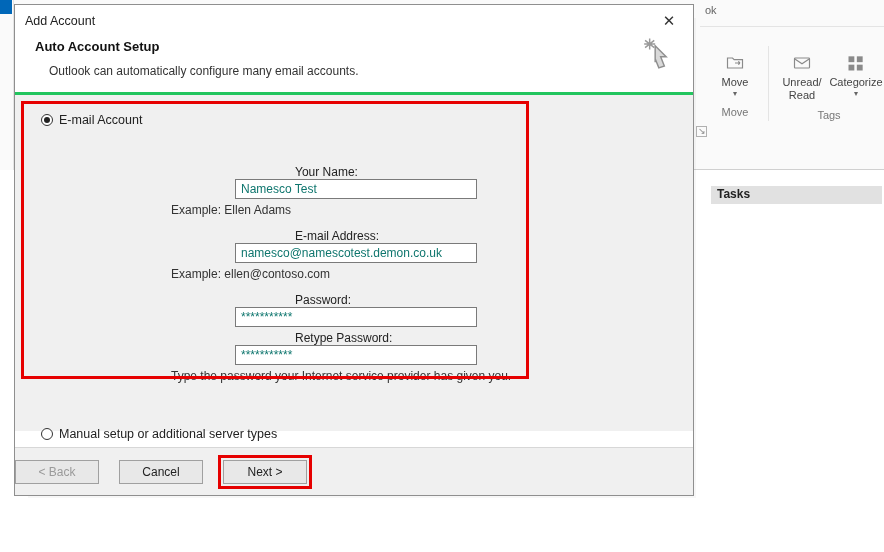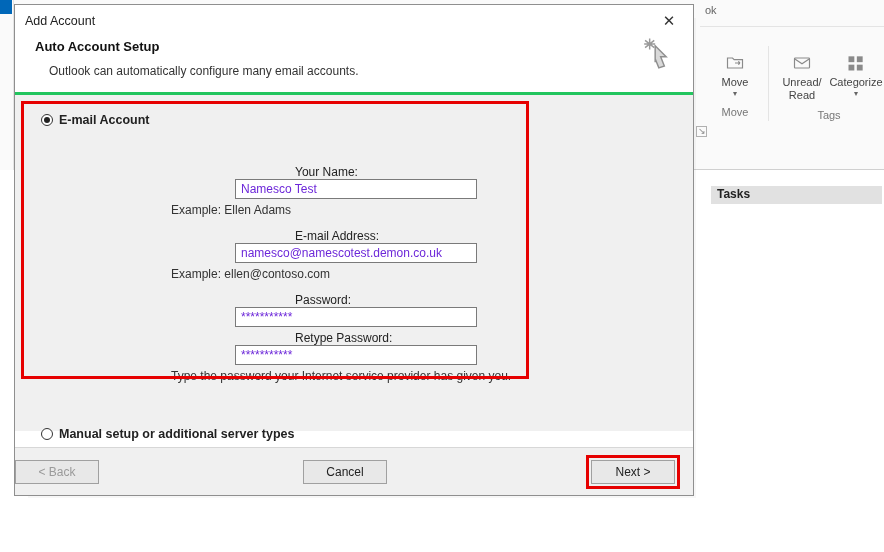--- a/index.html
+++ b/index.html
@@ -215,21 +215,21 @@
     display: inline-flex;
     align-items: center;
     justify-content: center;
     background: #fff;
   }
   .radio-row .radio .dot {
     width: 6px; height: 6px;
     background: #222;
     border-radius: 50%;
   }
-  .radio-row .rlabel { font-weight: 700; font-size: 12.5px; }
+  .radio-row .rlabel { font-weight: 400; font-size: 12.5px; }
 
   .form-table {
     margin-left: 4px;
     margin-top: 38px;
   }
   .form-table .row {
     display: flex;
     align-items: center;
     margin-bottom: 4px;
     flex-direction: column;
@@ -239,21 +239,21 @@
     font-size: 12px;
     color: #222;
   }
   .form-table .field {
     width: 242px;
     height: 20px;
     border: 1px solid #7a7a7a;
     background: #fff;
     font-size: 12px;
     padding: 2px 5px;
-    color: #6d28d9;
+    color: #0f766e;
   }
   .form-table .example {
     font-size: 12px;
     color: #333;
     margin: 0 0 12px 126px;
   }
   .form-table .hint {
     font-size: 12px;
     color: #333;
     margin: 0 0 0 126px;
@@ -261,22 +261,22 @@
 
   .radio-row.manual { margin-top: 44px; }
 
   .footer-area {
     position: absolute;
     left: 0; right: 0; bottom: 0;
     height: 48px;
     border-top: 1px solid #d7d7d7;
     display: flex;
     align-items: center;
-    justify-content: space-between;
-    gap: 4px;
+    justify-content: flex-start;
+    gap: 20px;
     padding-right: 18px;
     background: #f0f0f0;
   }
   .btn {
     min-width: 84px;
     height: 24px;
     border: 1px solid #a0a0a0;
     background: #e8e8e8;
     font-size: 12px;
     color: #222;

